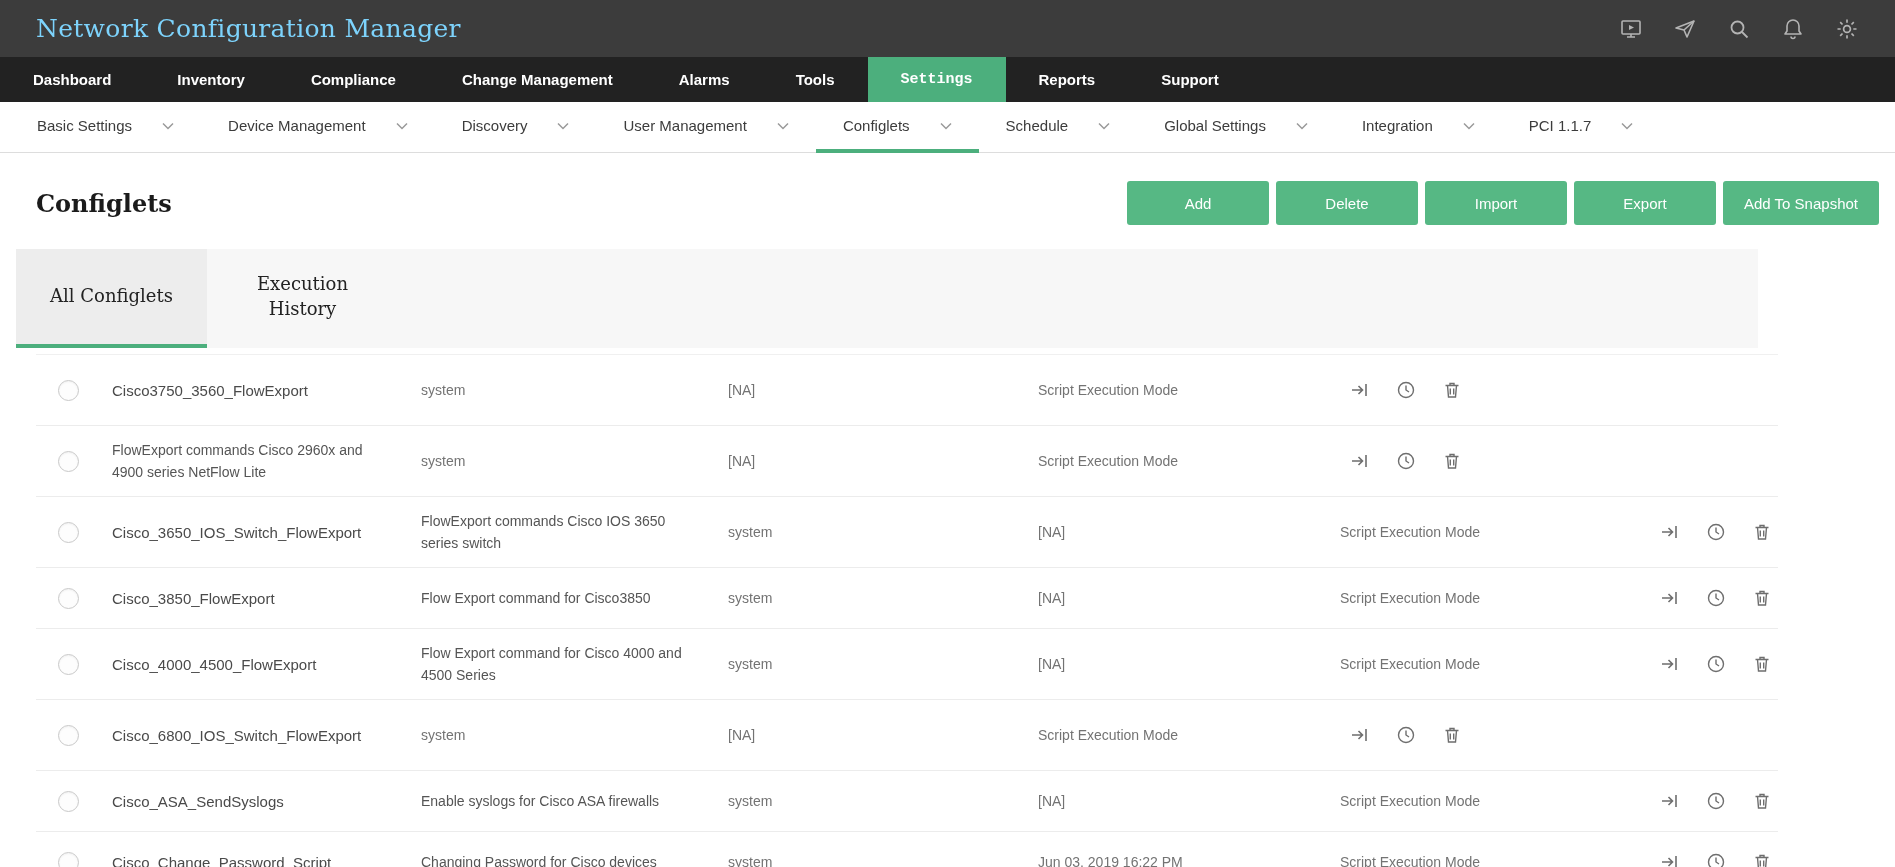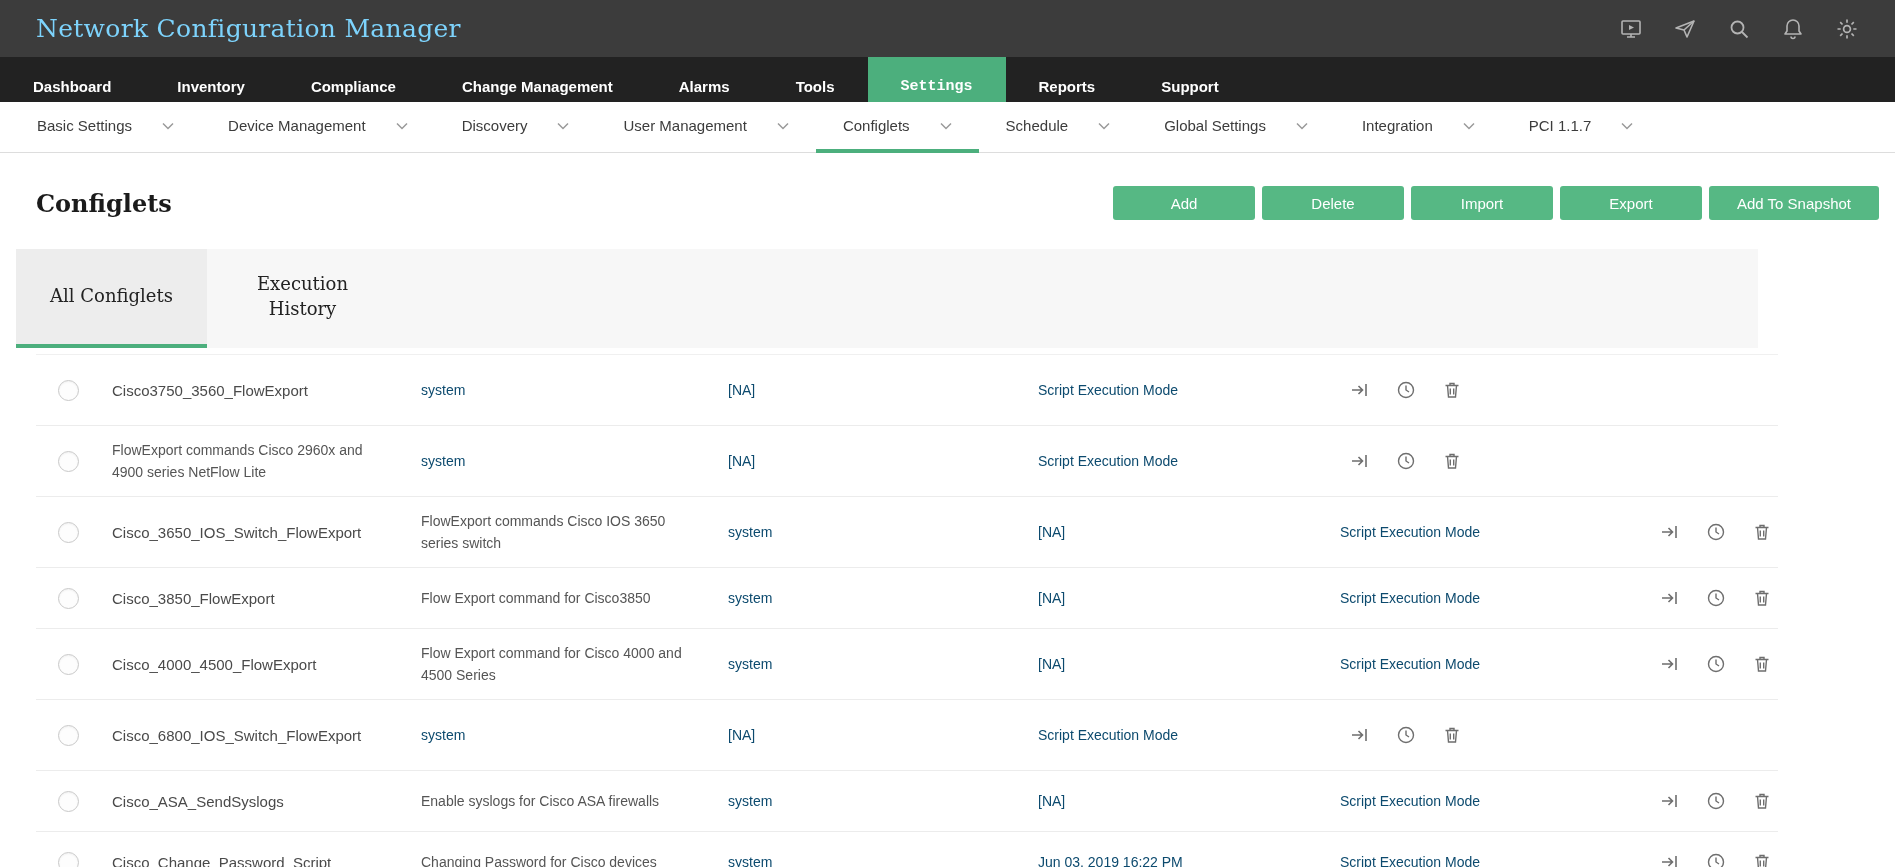--- a/index.html
+++ b/index.html
@@ -10,64 +10,64 @@
   .topbar { height:57px; background:var(--topbar-bg,#3c3c3c); display:flex; align-items:center;
     padding:0 36px; }
   .topbar-title { font-family:"DejaVu Serif","Liberation Serif",serif; font-size:25px;
     color:#7dd3fc; font-weight:400; letter-spacing:.3px; }
   .topbar-icons { margin-left:auto; display:flex; align-items:center; gap:30px; }
   .tb-icon { width:24px; height:24px; color:#b4b4b4; cursor:pointer; display:block; }
   .tb-icon svg { width:100%; height:100%; display:block; }
 
   
   .mainnav { height:45px; background:var(--nav-bg,#222222); display:flex; }
-  .mainnav-item { line-height:45px; padding:7px 33px; color:#fff; font-size:15px;
+  .mainnav-item { line-height:45px; padding:0 33px; color:#fff; font-size:15px;
     font-weight:600; cursor:pointer; white-space:nowrap; }
   .mainnav-item.active { background:var(--accent-green,#4caf7d);font-family:Liberation Mono, monospace; }
 
   
   .subnav { height:51px; background:#fff; border-bottom:1px solid #ddd; display:flex;
     padding-left:10px; }
   .subnav-item { display:flex; align-items:center; gap:30px; padding:6px 27px; cursor:pointer;
     border-bottom:4px solid transparent; margin-bottom:-1px; }
   .subnav-item.active { border-bottom-color:var(--accent-green,#4caf7d); }
   .subnav-label { font-size:15px; color:#3c3c3c; white-space:nowrap; }
   .caret { width:12px; height:8px; color:#9a9a9a; display:block; }
   .caret svg { width:100%; height:100%; display:block; }
 
   
   .page-header { margin:30px 16px 26px 36px; display:flex; align-items:center;
     justify-content:space-between; height:40px; }
   .page-title { font-family:"DejaVu Serif","Liberation Serif",serif; font-size:24px;
     font-weight:700; color:#1b1b1b; }
   .actions { display:flex; gap:7px; }
-  .btn { min-width:142px; height:34px; background:var(--button-green,#56b884); color:#fff;
+  .btn { min-width:142px; height:44px; background:var(--button-green,#56b884); color:#fff;
     border:none; border-radius:3px; font-size:15px; font-family:inherit; cursor:pointer;
-    padding:0 28px; }
+    padding:0 14px; }
   .btn.wide { min-width:156px; }
 
   
   .tabstrip { margin-left:16px; width:1742px; height:99px; background:#f7f7f7; display:flex; }
   .tab { width:191px; display:flex; align-items:center; justify-content:center; text-align:center;
     font-family:"DejaVu Serif","Liberation Serif",serif; font-size:18px; color:#222;
     line-height:1.35; cursor:pointer; padding:0 22px; border-bottom:4px solid transparent; }
   .tab.active { background:#ededed; border-bottom-color:var(--accent-green,#4caf7d); }
 
   
   .table { margin:6px 0 0 36px; width:1742px; border-top:1px solid #f0f0f0; }
   .row { display:grid; grid-template-columns:76px 309px 307px 310px 302px 310px 1fr;
     align-items:center; border-bottom:1px solid #ececec; min-height:71px; }
   .row.compact { min-height:61px; }
   .cell-radio { padding-left:22px; }
   .radio { width:21px; height:21px; border:1px solid #c9c9c9; border-radius:50%;
     background:#fdfdfd; display:block; cursor:pointer; box-shadow:inset 0 1px 2px rgba(0,0,0,.05); }
   .cell-name { font-size:15px; color:#4a4a4a; padding-right:30px; word-break:break-all;
     line-height:21px; cursor:pointer; }
   .cell-desc { font-size:14px; color:#555; padding-right:28px; line-height:22px; }
-  .cell-plain { font-size:14px; color:#0c4a6e; }
+  .cell-plain { font-size:14px; color:#737373; }
   .cell-actions { display:flex; align-items:center; gap:26px; padding-left:10px; }
   .act-icon { width:20px; height:20px; color:#6e6e6e; background:none; border:none;
     padding:0; cursor:pointer; display:block; }
   .act-icon svg { width:100%; height:100%; display:block; }
 </style>
 </head>
 <body>
 
 <div class="topbar">
   <div class="topbar-title">Network Configuration Manager</div>

